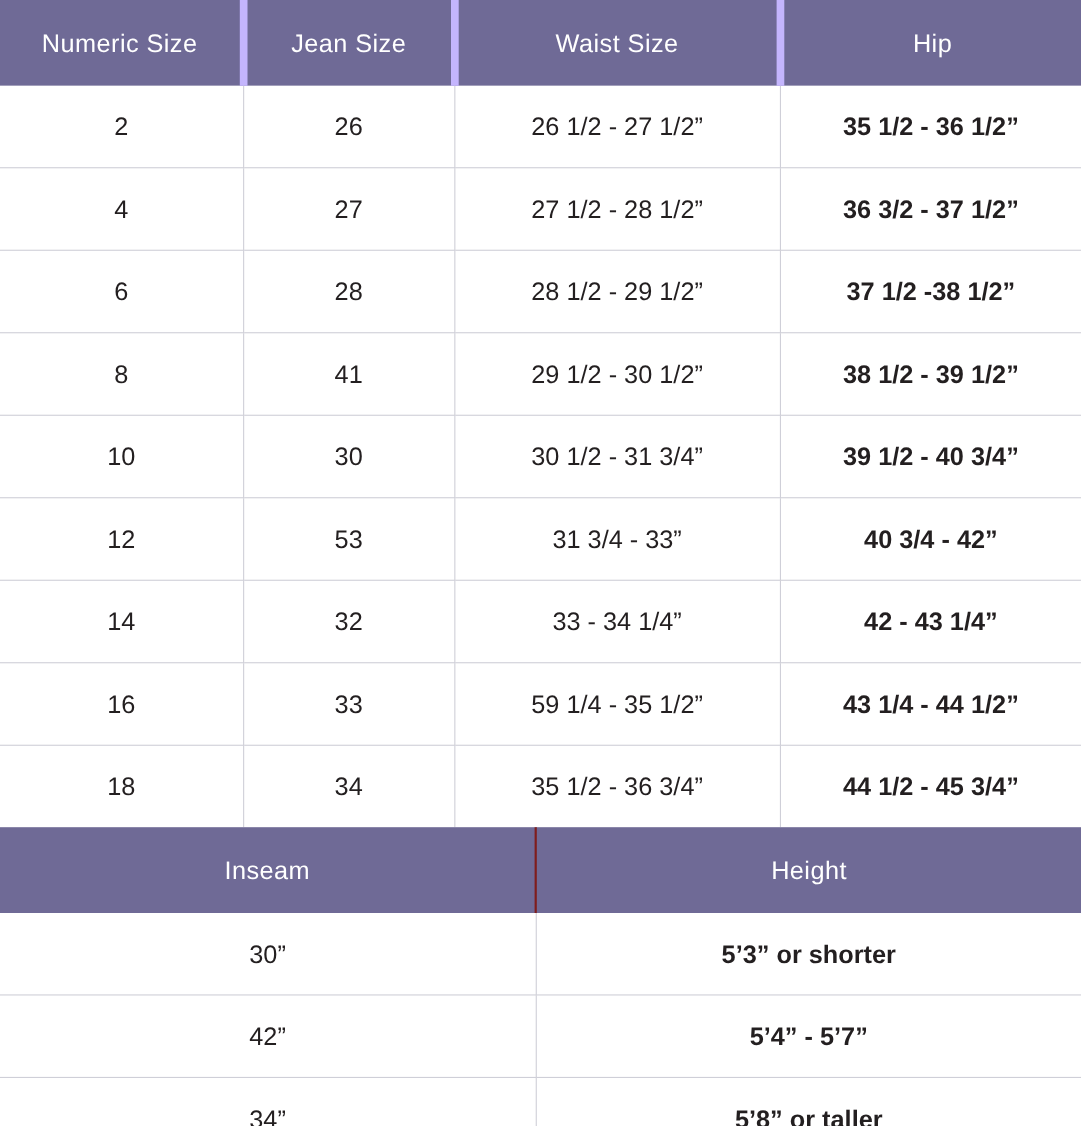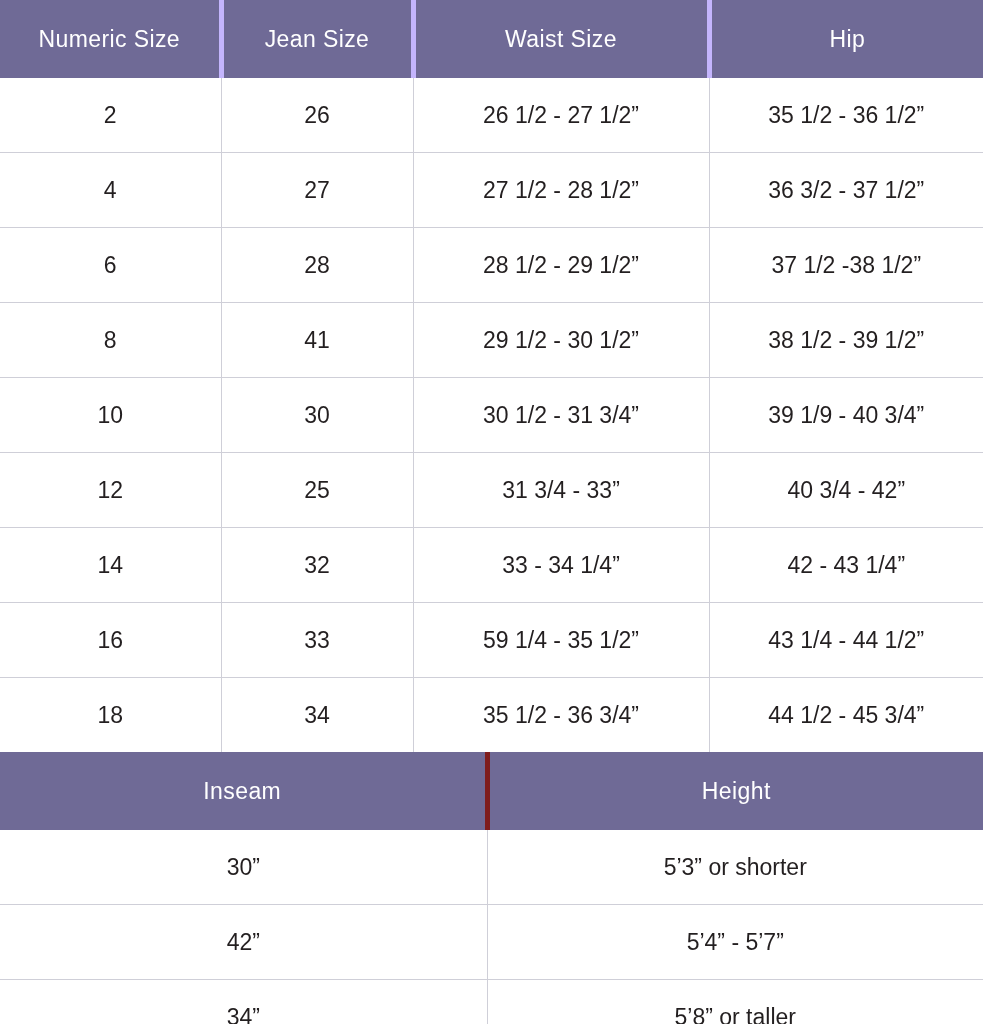--- a/index.html
+++ b/index.html
@@ -37,36 +37,36 @@
     background: #6f6a96;
     color: #ffffff;
     font-weight: 400;
     font-size: 23px;
     letter-spacing: 0.4px;
     height: 76px;
     text-align: center;
     vertical-align: middle;
     border: none;
   }
-  .size-table th { border-right: 5px solid #c4b5fd; }
+  .size-table th { border-right: 7px solid #c4b5fd; }
   .size-table th:last-child { border-right: none; margin-top: 24px; }
-  .inseam-table th { border-right: 5px solid #7f1d1d; }
+  .inseam-table th { border-right: 2px solid #7f1d1d; }
   .inseam-table th:last-child { border-right: none; margin-left: 20px; }
 
   td {
     height: 72px;
     text-align: center;
     vertical-align: middle;
     font-size: 23px;
     color: #231f20;
     border-bottom: 1px solid #cfcfd8;
     border-right: 1px solid #cfcfd8;
     background: #ffffff;
   }
-  td:last-child { border-right: none; }
+  td:last-child { border-right: none; font-weight: bold; }
   .size-table tr:last-child td { border-bottom: none; }
   .inseam-table tr:last-child td { border-bottom: none; }
 </style>
 </head>
 <body>
 
 <div class="page">
 
   <table class="size-table">
     <colgroup>
@@ -105,25 +105,25 @@
       <tr>
         <td>8</td>
         <td>41</td>
         <td>29 1/2 - 30 1/2”</td>
         <td>38 1/2 - 39 1/2”</td>
       </tr>
       <tr>
         <td>10</td>
         <td>30</td>
         <td>30 1/2 - 31 3/4”</td>
-        <td>39 1/9 - 40 3/4”</td>
+        <td>39 1/2 - 40 3/4”</td>
       </tr>
       <tr>
         <td>12</td>
-        <td>25</td>
+        <td>53</td>
         <td>31 3/4 - 33”</td>
         <td>40 3/4 - 42”</td>
       </tr>
       <tr>
         <td>14</td>
         <td>32</td>
         <td>33 - 34 1/4”</td>
         <td>42 - 43 1/4”</td>
       </tr>
       <tr>

